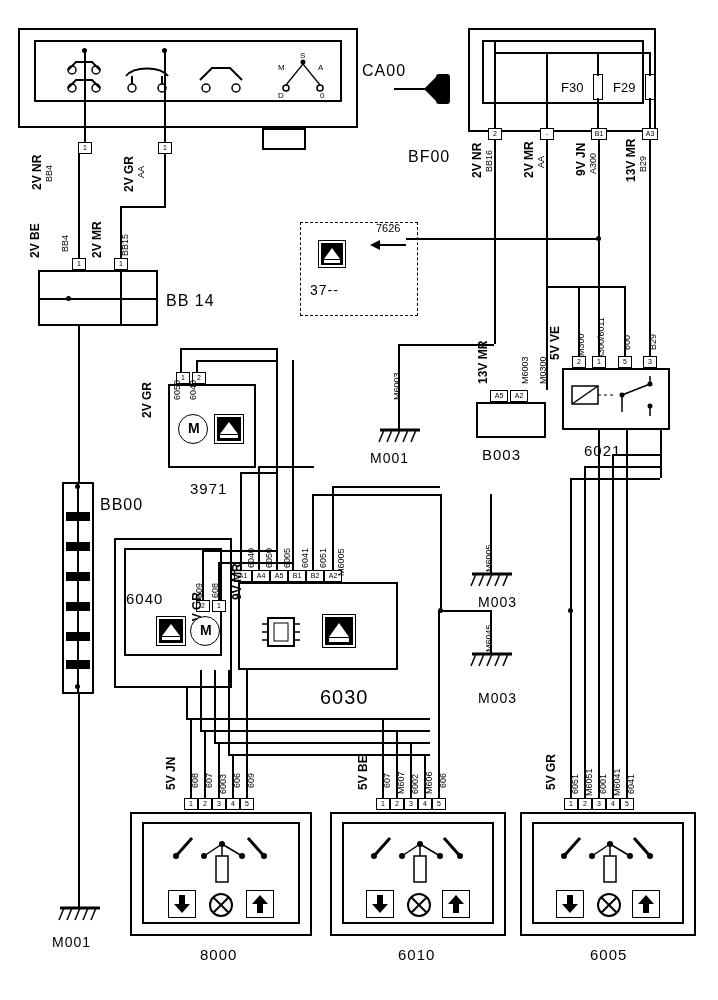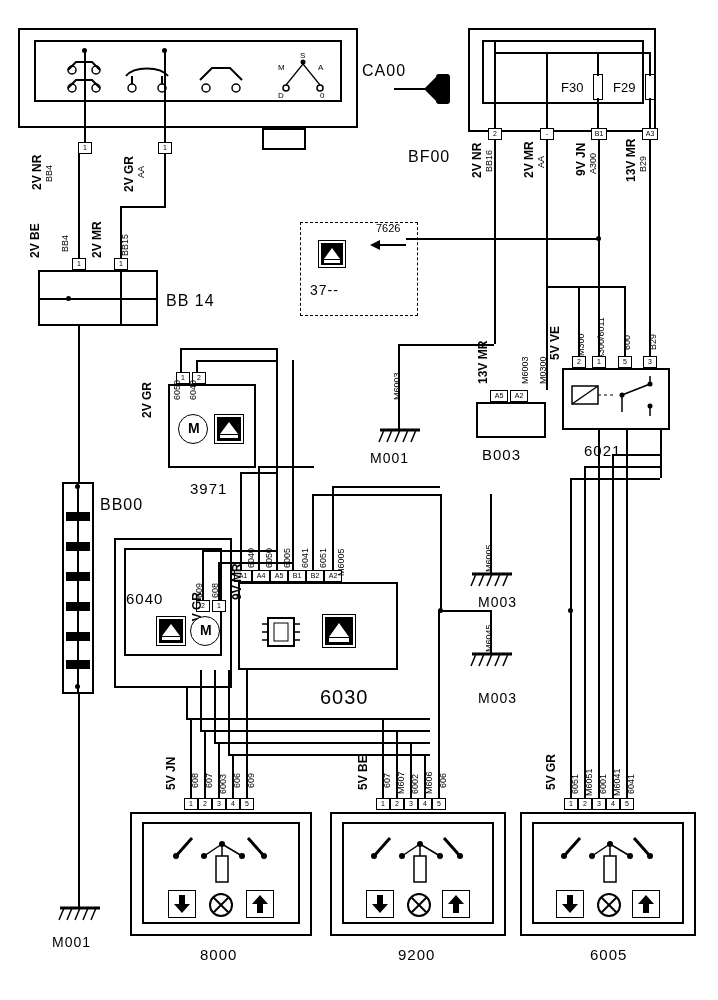--- a/index.html
+++ b/index.html
@@ -429,21 +429,21 @@
   </svg>
   <svg style="position:absolute;left:404px;top:890px;width:30px;height:30px;">
     <circle cx="15" cy="15" r="11" fill="none" stroke="#000" stroke-width="2"></circle>
     <line x1="7" y1="7" x2="23" y2="23" stroke="#000" stroke-width="2"></line>
     <line x1="23" y1="7" x2="7" y2="23" stroke="#000" stroke-width="2"></line>
   </svg>
   <div class="sq" style="left:442px;top:890px;width:28px;height:28px;"></div>
   <svg style="position:absolute;left:446px;top:894px;width:20px;height:20px;">
     <path d="M10 1 L18 10 L13 10 L13 19 L7 19 L7 10 L2 10 Z" fill="#000"></path>
   </svg>
-  <div class="lbl" style="left:398px;top:946px;font-size:15px;letter-spacing:1px;">9200</div>
+  <div class="lbl" style="left:398px;top:946px;font-size:15px;letter-spacing:1px;">6010</div>
 
   <div class="lbl vert" style="left:544px;top:790px;transform:rotate(-90deg);font-size:12px;font-weight:bold;">5V GR</div>
   <div class="lbl vert" style="left:570px;top:794px;transform:rotate(-90deg);font-size:9px;">6051</div>
   <div class="lbl vert" style="left:584px;top:796px;transform:rotate(-90deg);font-size:9px;">M6051</div>
   <div class="lbl vert" style="left:598px;top:794px;transform:rotate(-90deg);font-size:9px;">6001</div>
   <div class="lbl vert" style="left:612px;top:796px;transform:rotate(-90deg);font-size:9px;">M6041</div>
   <div class="lbl vert" style="left:626px;top:794px;transform:rotate(-90deg);font-size:9px;">6041</div>
 
   <div class="pin" style="left:564px;top:798px;width:14px;">1</div>
   <div class="pin" style="left:578px;top:798px;width:14px;">2</div>

